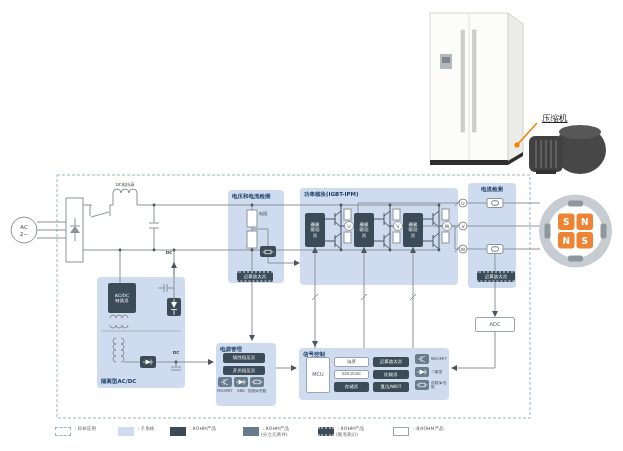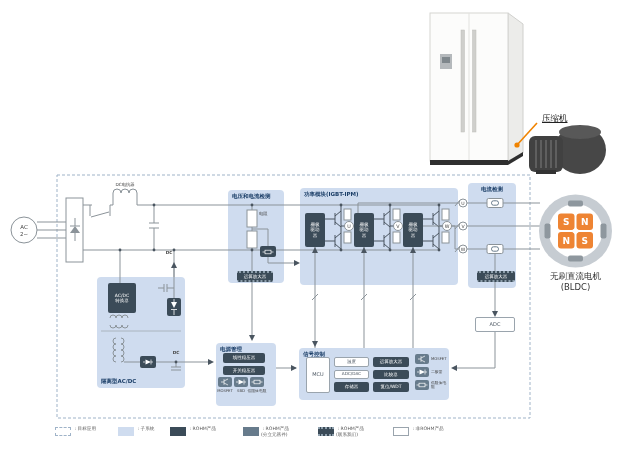--- a/index.html
+++ b/index.html
@@ -342,24 +342,20 @@
   <div class="gicon" style="left:415px;top:380px">
     <svg width="12" height="8" viewBox="0 0 12 8">
         <rect x="3" y="2.2" width="6" height="3.6" fill="none" stroke="#fff" stroke-width="0.7"></rect>
         <path d="M0.5 4H3M9 4h2.5" stroke="#fff" stroke-width="0.7"></path>
       </svg>
   </div>
   <div class="tlabel" style="left:431px;top:356.5px;width:17px;text-align:left;font-size:3.8px">MOSFET</div>
   <div class="tlabel" style="left:431px;top:369.5px;width:17px;text-align:left;font-size:3.8px">二极管</div>
   <div class="tlabel" style="left:431px;top:380.5px;width:16px;text-align:left;font-size:3.8px;word-break:break-all">低阻值电阻</div>
 
-  <div class="biglabel" style="left:539px;top:271px;width:73px">
-    <div>无刷直流电机</div>
-    <div>(BLDC)</div>
-  </div>
   <div class="callout-label" style="left:542px;top:113px">压缩机</div>
 
   <div class="legend-item" style="left:55px">
     <span class="swatch sw-dashed"></span>
     <span class="legend-text">：目标应用</span>
   </div>
   <div class="legend-item" style="left:118px">
     <span class="swatch sw-subsystem"></span>
     <span class="legend-text">：子系统</span>
   </div>

